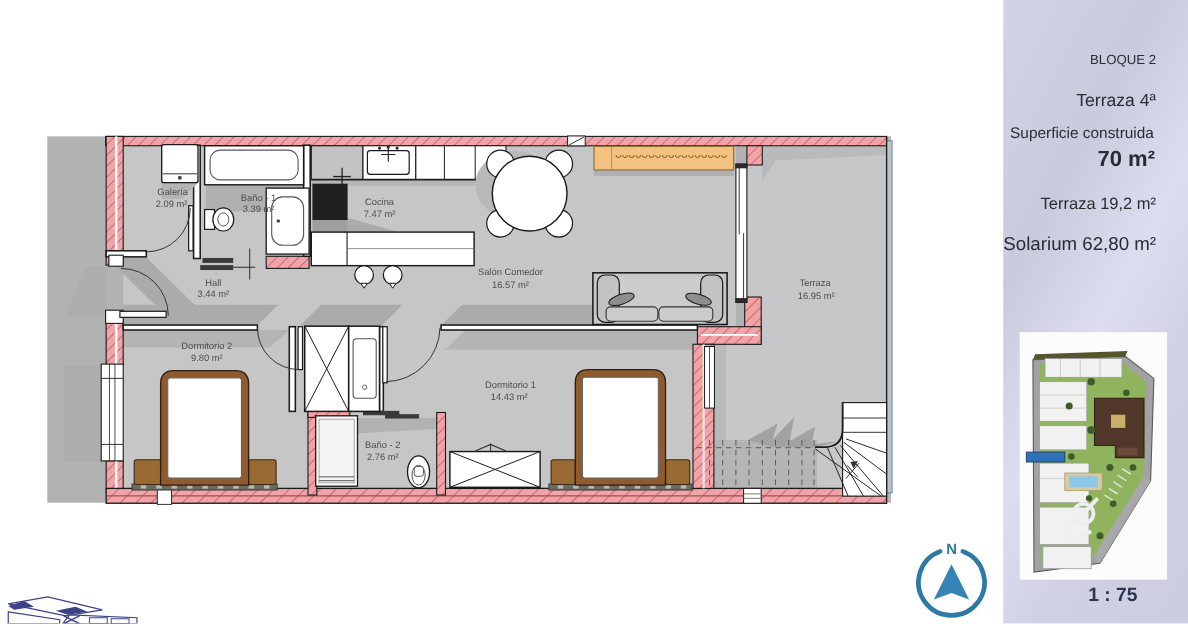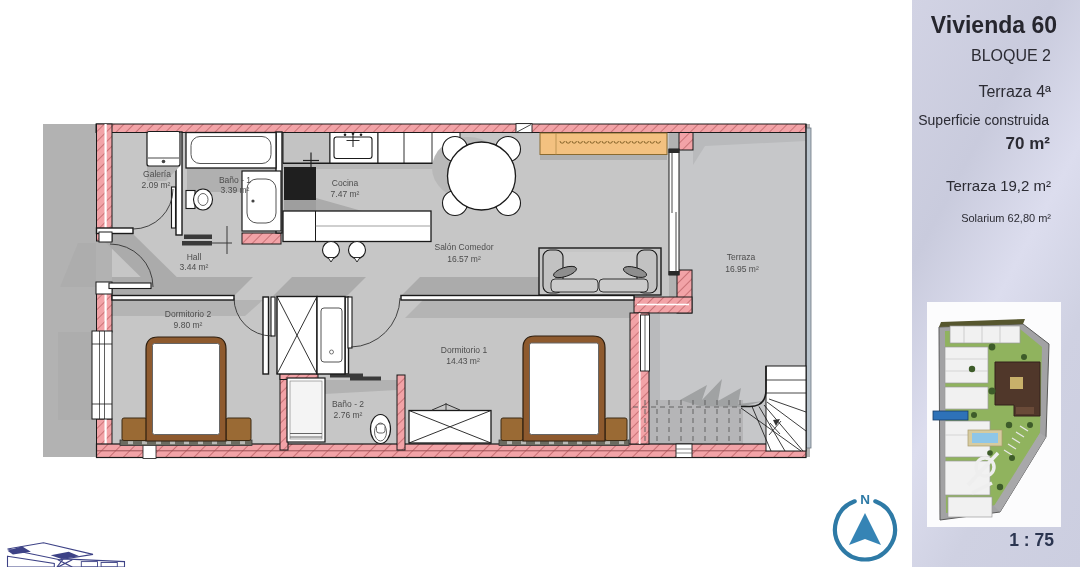--- a/index.html
+++ b/index.html
@@ -351,33 +351,32 @@
     <text x="463" y="364" font-size="8.5">14.43 m²</text>
     <text x="348" y="407" font-size="8.5">Baño - 2</text>
     <text x="348" y="418" font-size="8.5">2.76 m²</text>
     <text x="741" y="260" font-size="8.5">Terraza</text>
     <text x="742" y="272" font-size="8.5">16.95 m²</text>
   </g>
   </svg>
 
   <div id="sidebar"></div>
 
-  <div class="sbt" style="top:12px;font-size:23px;font-weight:bold;color:#26262e;">Vivienda 60</div>
-
-  <div class="sbt" style="top:47px;right:29px;font-size:16px;">BLOQUE 2</div>
+
+  <div class="sbt" style="top:47px;right:29px;font-size:12px;">BLOQUE 2</div>
 
   <div class="sbt" style="top:83px;right:29px;font-size:16px;">Terraza 4ª</div>
 
   <div class="sbt" style="top:112px;right:31px;font-size:14px;">Superficie construida</div>
 
-  <div class="sbt" style="top:134px;right:30px;font-size:17px;font-weight:bold;">70 m²</div>
+  <div class="sbt" style="top:134px;right:30px;font-size:20px;font-weight:bold;">70 m²</div>
 
   <div class="sbt" style="top:177px;right:29px;font-size:15px;">Terraza 19,2 m²</div>
 
-  <div class="sbt" style="top:212px;right:29px;font-size:11px;">Solarium 62,80 m²</div>
+  <div class="sbt" style="top:212px;right:29px;font-size:17px;">Solarium 62,80 m²</div>
 
   <svg style="position:absolute;left:912px;top:295px;" width="168" height="240" viewBox="0 0 168 240">
 
   <rect x="15" y="7" width="134" height="225" fill="#fcfcfd"></rect>
 
   <polygon points="27,32 111,29 137,49 134,142 88,217 28,225" fill="#a2a2a4" stroke="#5a5a5a" stroke-width="1"></polygon>
 
   <polygon points="33,36 108,34 130,52 128,138 84,210 34,218" fill="#90b35e"></polygon>
 
   <polygon points="27,32 111,29 113,24 29,27" fill="#56562e"></polygon>
@@ -433,21 +432,21 @@
         <circle cx="78" cy="158" r="2.8"></circle>
         <circle cx="100" cy="163" r="3"></circle>
         <circle cx="88" cy="192" r="3.2"></circle>
         <circle cx="118" cy="130" r="3"></circle>
         <circle cx="112" cy="62" r="3"></circle>
   </g>
 
   <rect x="21" y="116" width="35" height="9" fill="#2e72b8" stroke="#173c66" stroke-width="0.8"></rect>
   </svg>
 
-  <div class="sbt" style="top:530px;right:26px;font-size:17.5px;font-weight:bold;color:#2b3550;">1 : 75</div>
+  <div class="sbt" style="top:530px;right:46px;font-size:17.5px;font-weight:bold;color:#2b3550;">1 : 75</div>
 
   <svg style="position:absolute;left:828px;top:488px;" width="76" height="79" viewBox="0 0 76 79">
 
   <path d="M26.7,13.3 A30,30 0 1 0 47.3,13.3" fill="none" stroke="#2e7aa6" stroke-width="4.2" stroke-linecap="round"></path>
 
   <text x="37" y="16" font-size="13.5" font-weight="bold" fill="#2e7aa6" text-anchor="middle" font-family="Liberation Sans, sans-serif">N</text>
 
   <polygon points="37,25 21,57 37,51 53,57" fill="#3584b5"></polygon>
   </svg>
 

